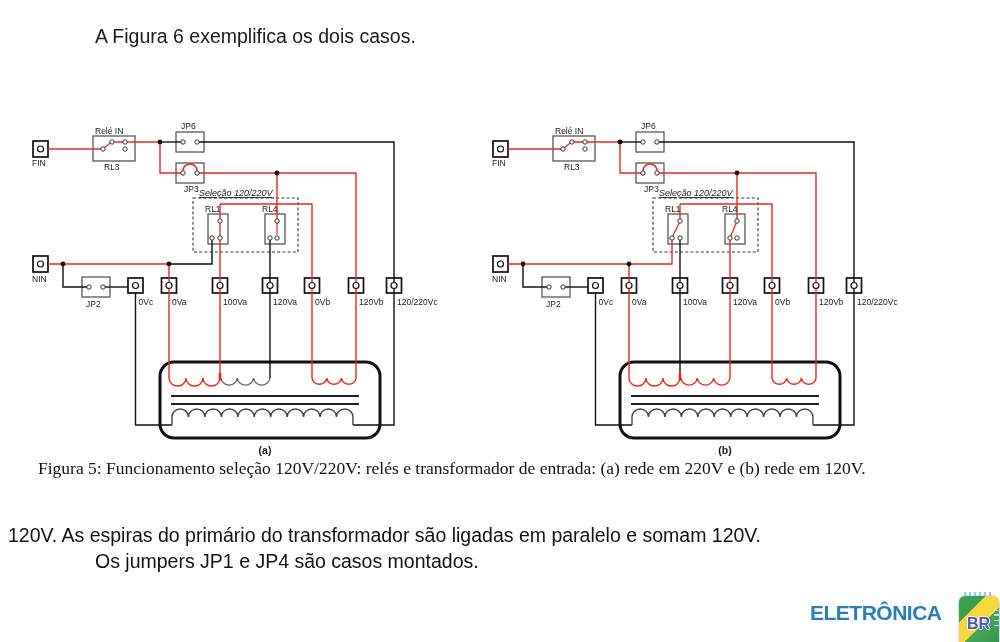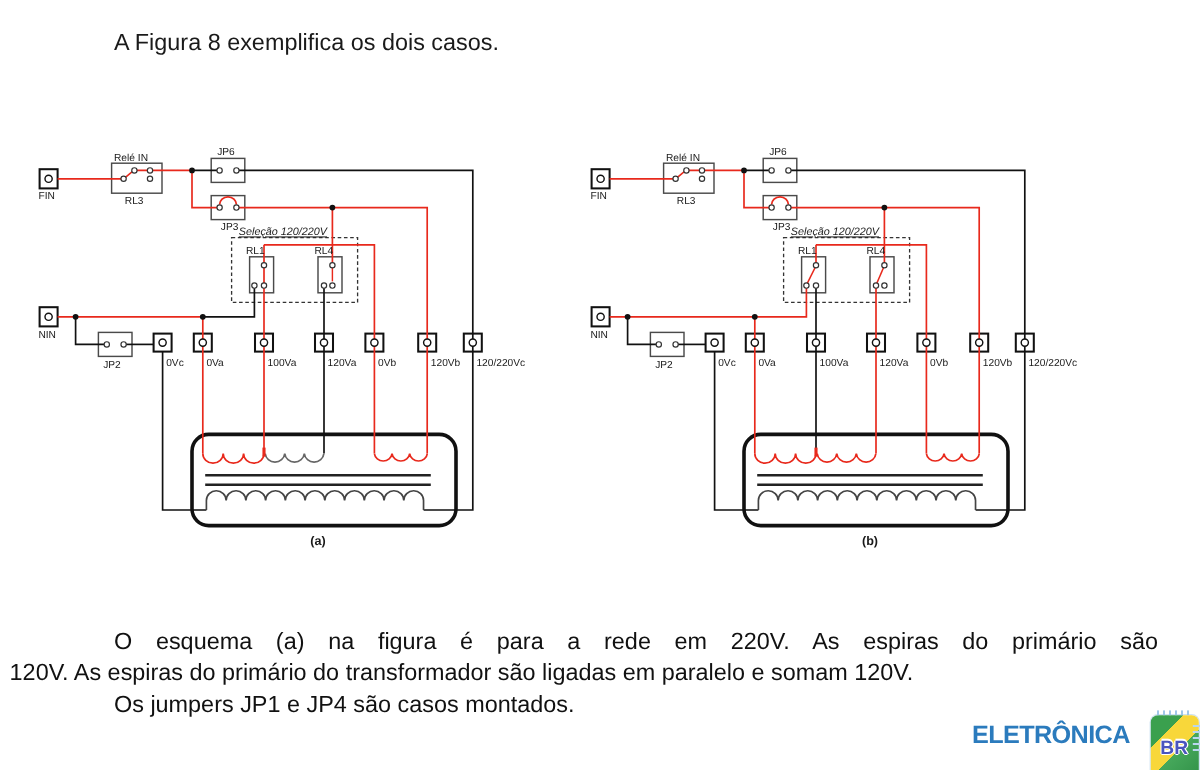--- a/index.html
+++ b/index.html
@@ -43,21 +43,21 @@
   .trace.r{right:-6px;}
   .logo-bottom{display:flex;align-items:center;gap:3px;width:130px;margin-left:8px;margin-top:1px;}
   .logo-bottom .rule{flex:1;height:1px;background:#b8d4ea;}
   .logo-url{font-size:6.5px;color:#74a9d4;white-space:nowrap;}
 </style>
 </head>
 <body>
 
 <div class="page">
 
-  <div class="header-line">A Figura 8 exemplifica os dois casos.</div>
+  <div class="header-line">A Figura 6 exemplifica os dois casos.</div>
 
   <svg class="diagram a" viewBox="0 0 470 358">
       <rect x="160" y="259" width="220" height="76" rx="14" fill="#fff" stroke="#111" stroke-width="3"></rect>
       <rect x="93" y="33" width="42" height="25" fill="#fff" stroke="#4a4a4a" stroke-width="1.2"></rect>
       <rect x="176" y="29" width="28" height="20" fill="#fff" stroke="#4a4a4a" stroke-width="1.2"></rect>
       <rect x="176" y="60" width="28" height="20" fill="#fff" stroke="#4a4a4a" stroke-width="1.2"></rect>
       <rect x="82" y="174" width="28" height="20" fill="#fff" stroke="#4a4a4a" stroke-width="1.2"></rect>
       <rect x="208" y="111" width="20" height="30" fill="#fff" stroke="#4a4a4a" stroke-width="1.2"></rect>
       <rect x="265" y="111" width="20" height="30" fill="#fff" stroke="#4a4a4a" stroke-width="1.2"></rect>
       <rect x="193" y="95" width="105" height="54" fill="none" stroke="#333" stroke-width="1.1" stroke-dasharray="3 2.2"></rect>
@@ -231,23 +231,23 @@
       <text x="138.5" y="202">0Vc</text>
       <text x="172" y="202">0Va</text>
       <text x="223" y="202">100Va</text>
       <text x="273" y="202">120Va</text>
       <text x="315" y="202">0Vb</text>
       <text x="359" y="202">120Vb</text>
       <text x="397" y="202">120/220Vc</text>
       <text x="265" y="351" class="cap" text-anchor="middle">(b)</text>
     </svg>
 
+  <div class="fig-caption">Figura 5: Funcionamento seleção 120V/220V: relés e transformador de entrada: (a) rede em 220V e (b) rede em 120V.</div>
 
   <div class="body-text">
-    <div class="just indent">O esquema (a) na figura é para a rede em 220V. As espiras do primário são</div>
     <div>120V. As espiras do primário do transformador são ligadas em paralelo e somam 120V.</div>
     <div class="indent">Os jumpers JP1 e JP4 são casos montados.</div>
   </div>
 
   <div class="logo">
     <div class="logo-row">
       <span class="brand">ELETRÔNICA</span>
       <div class="chip">
         <span>BR</span>
       </div>

